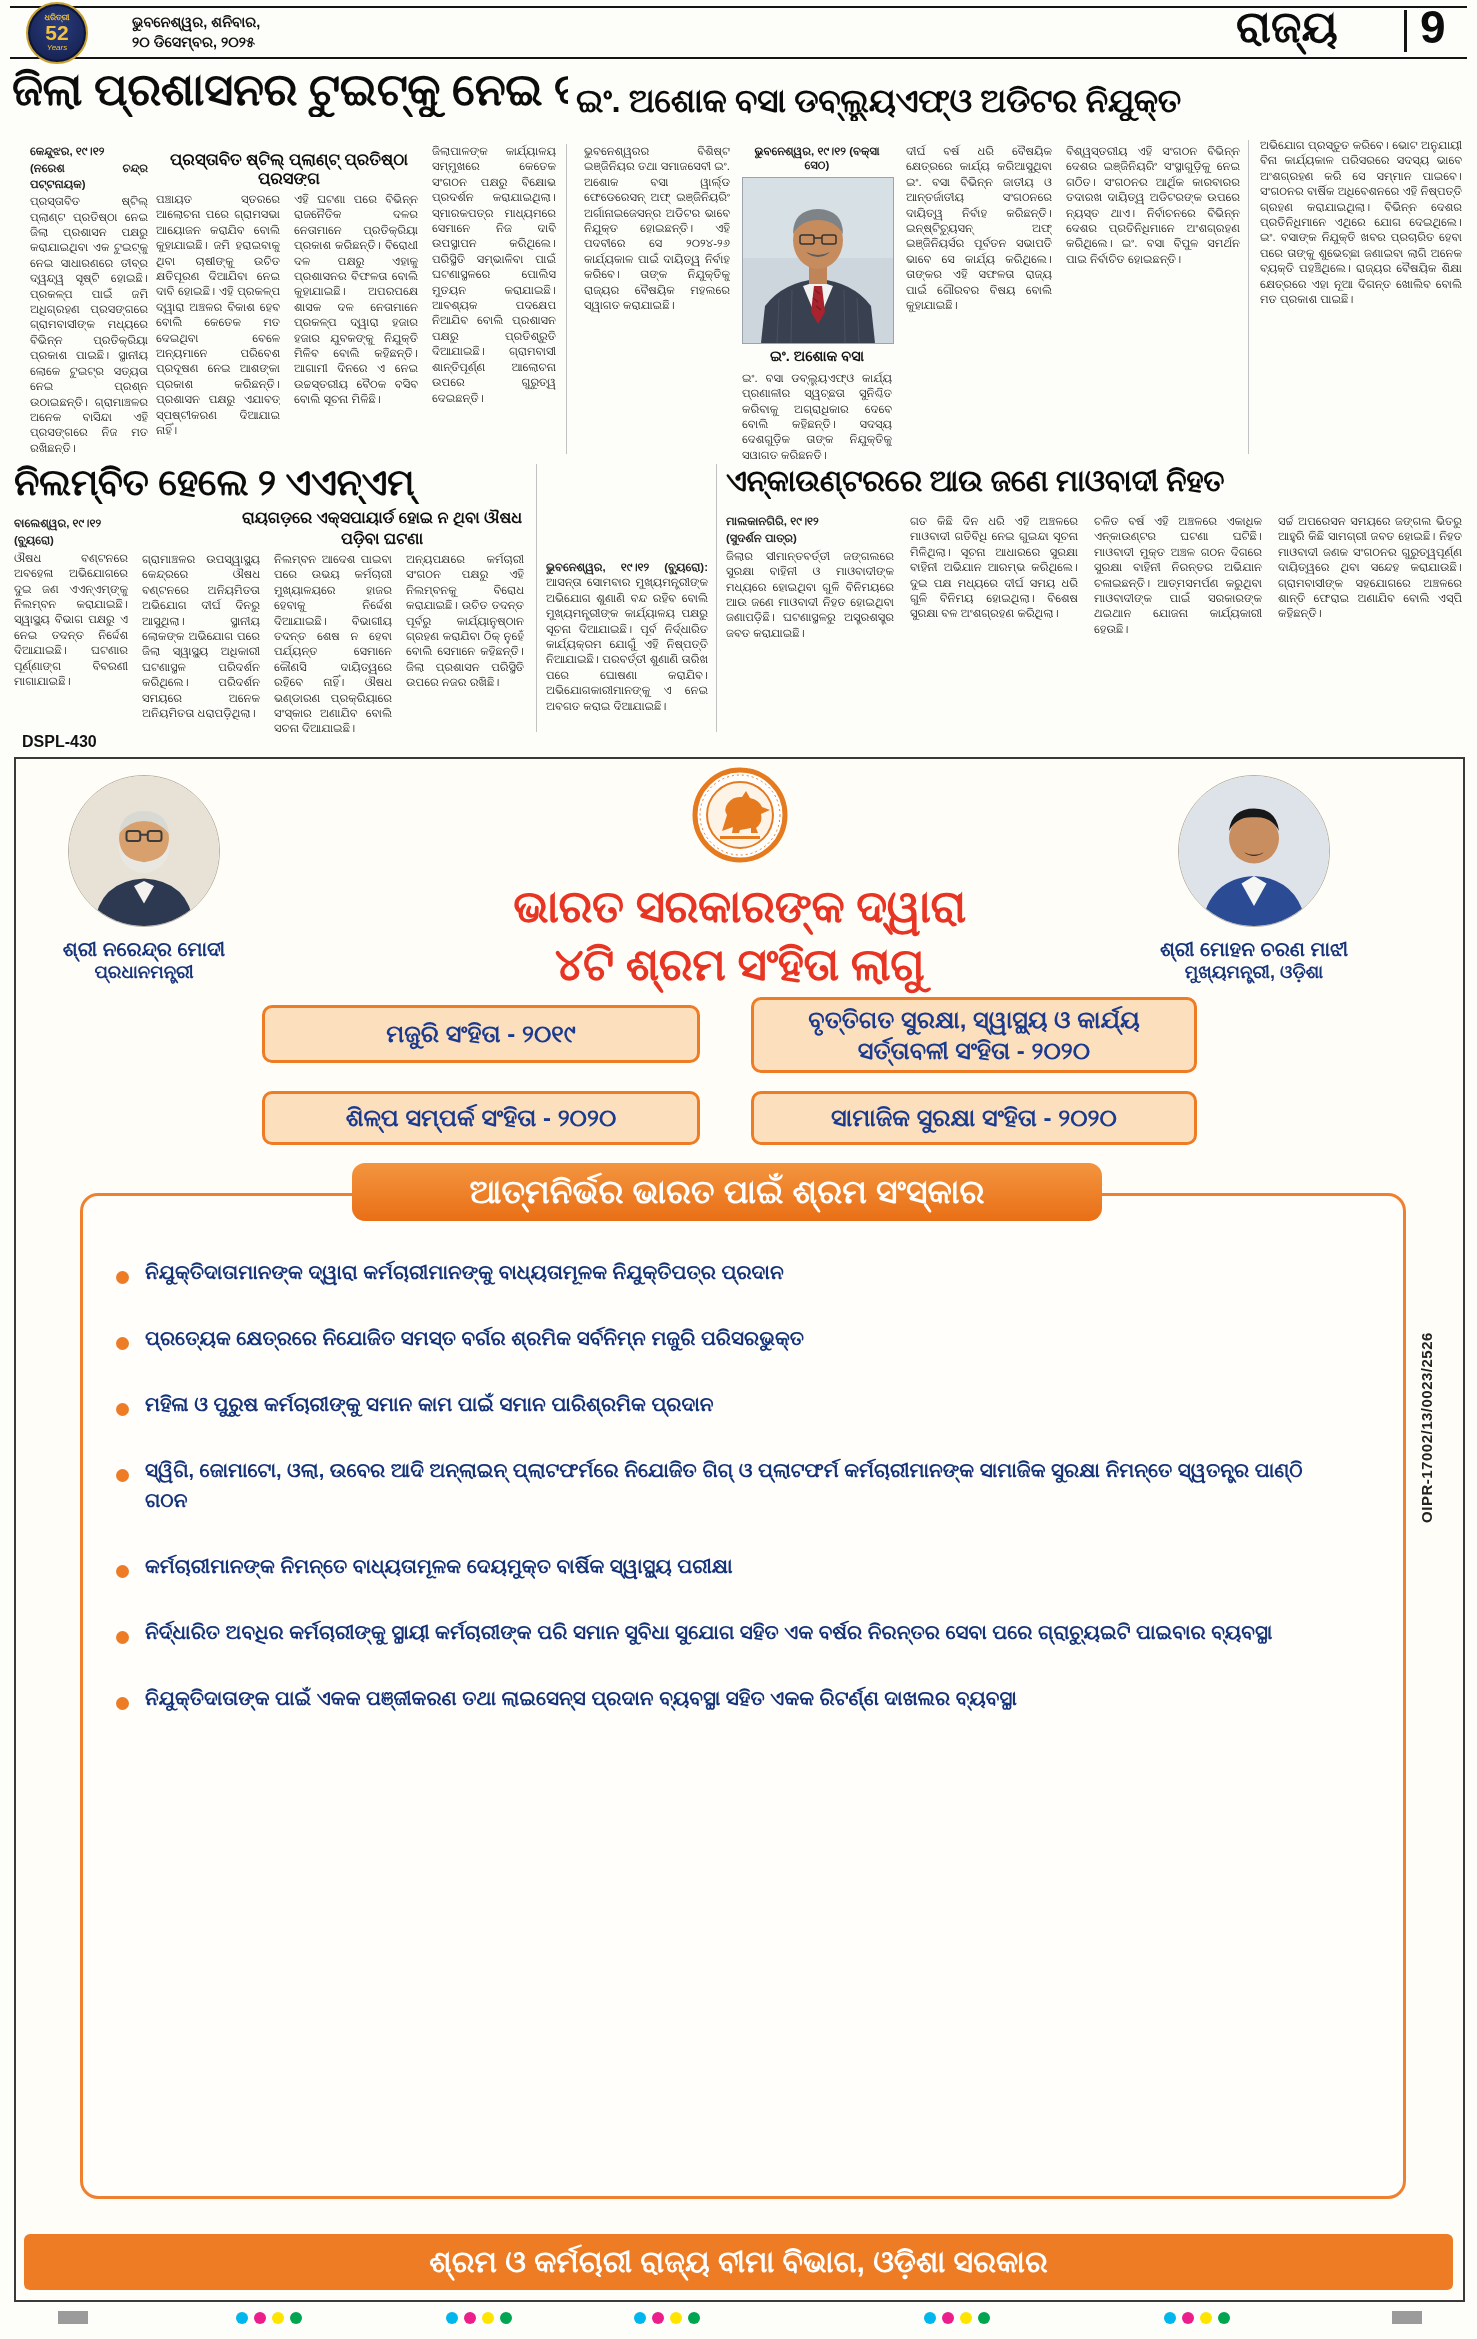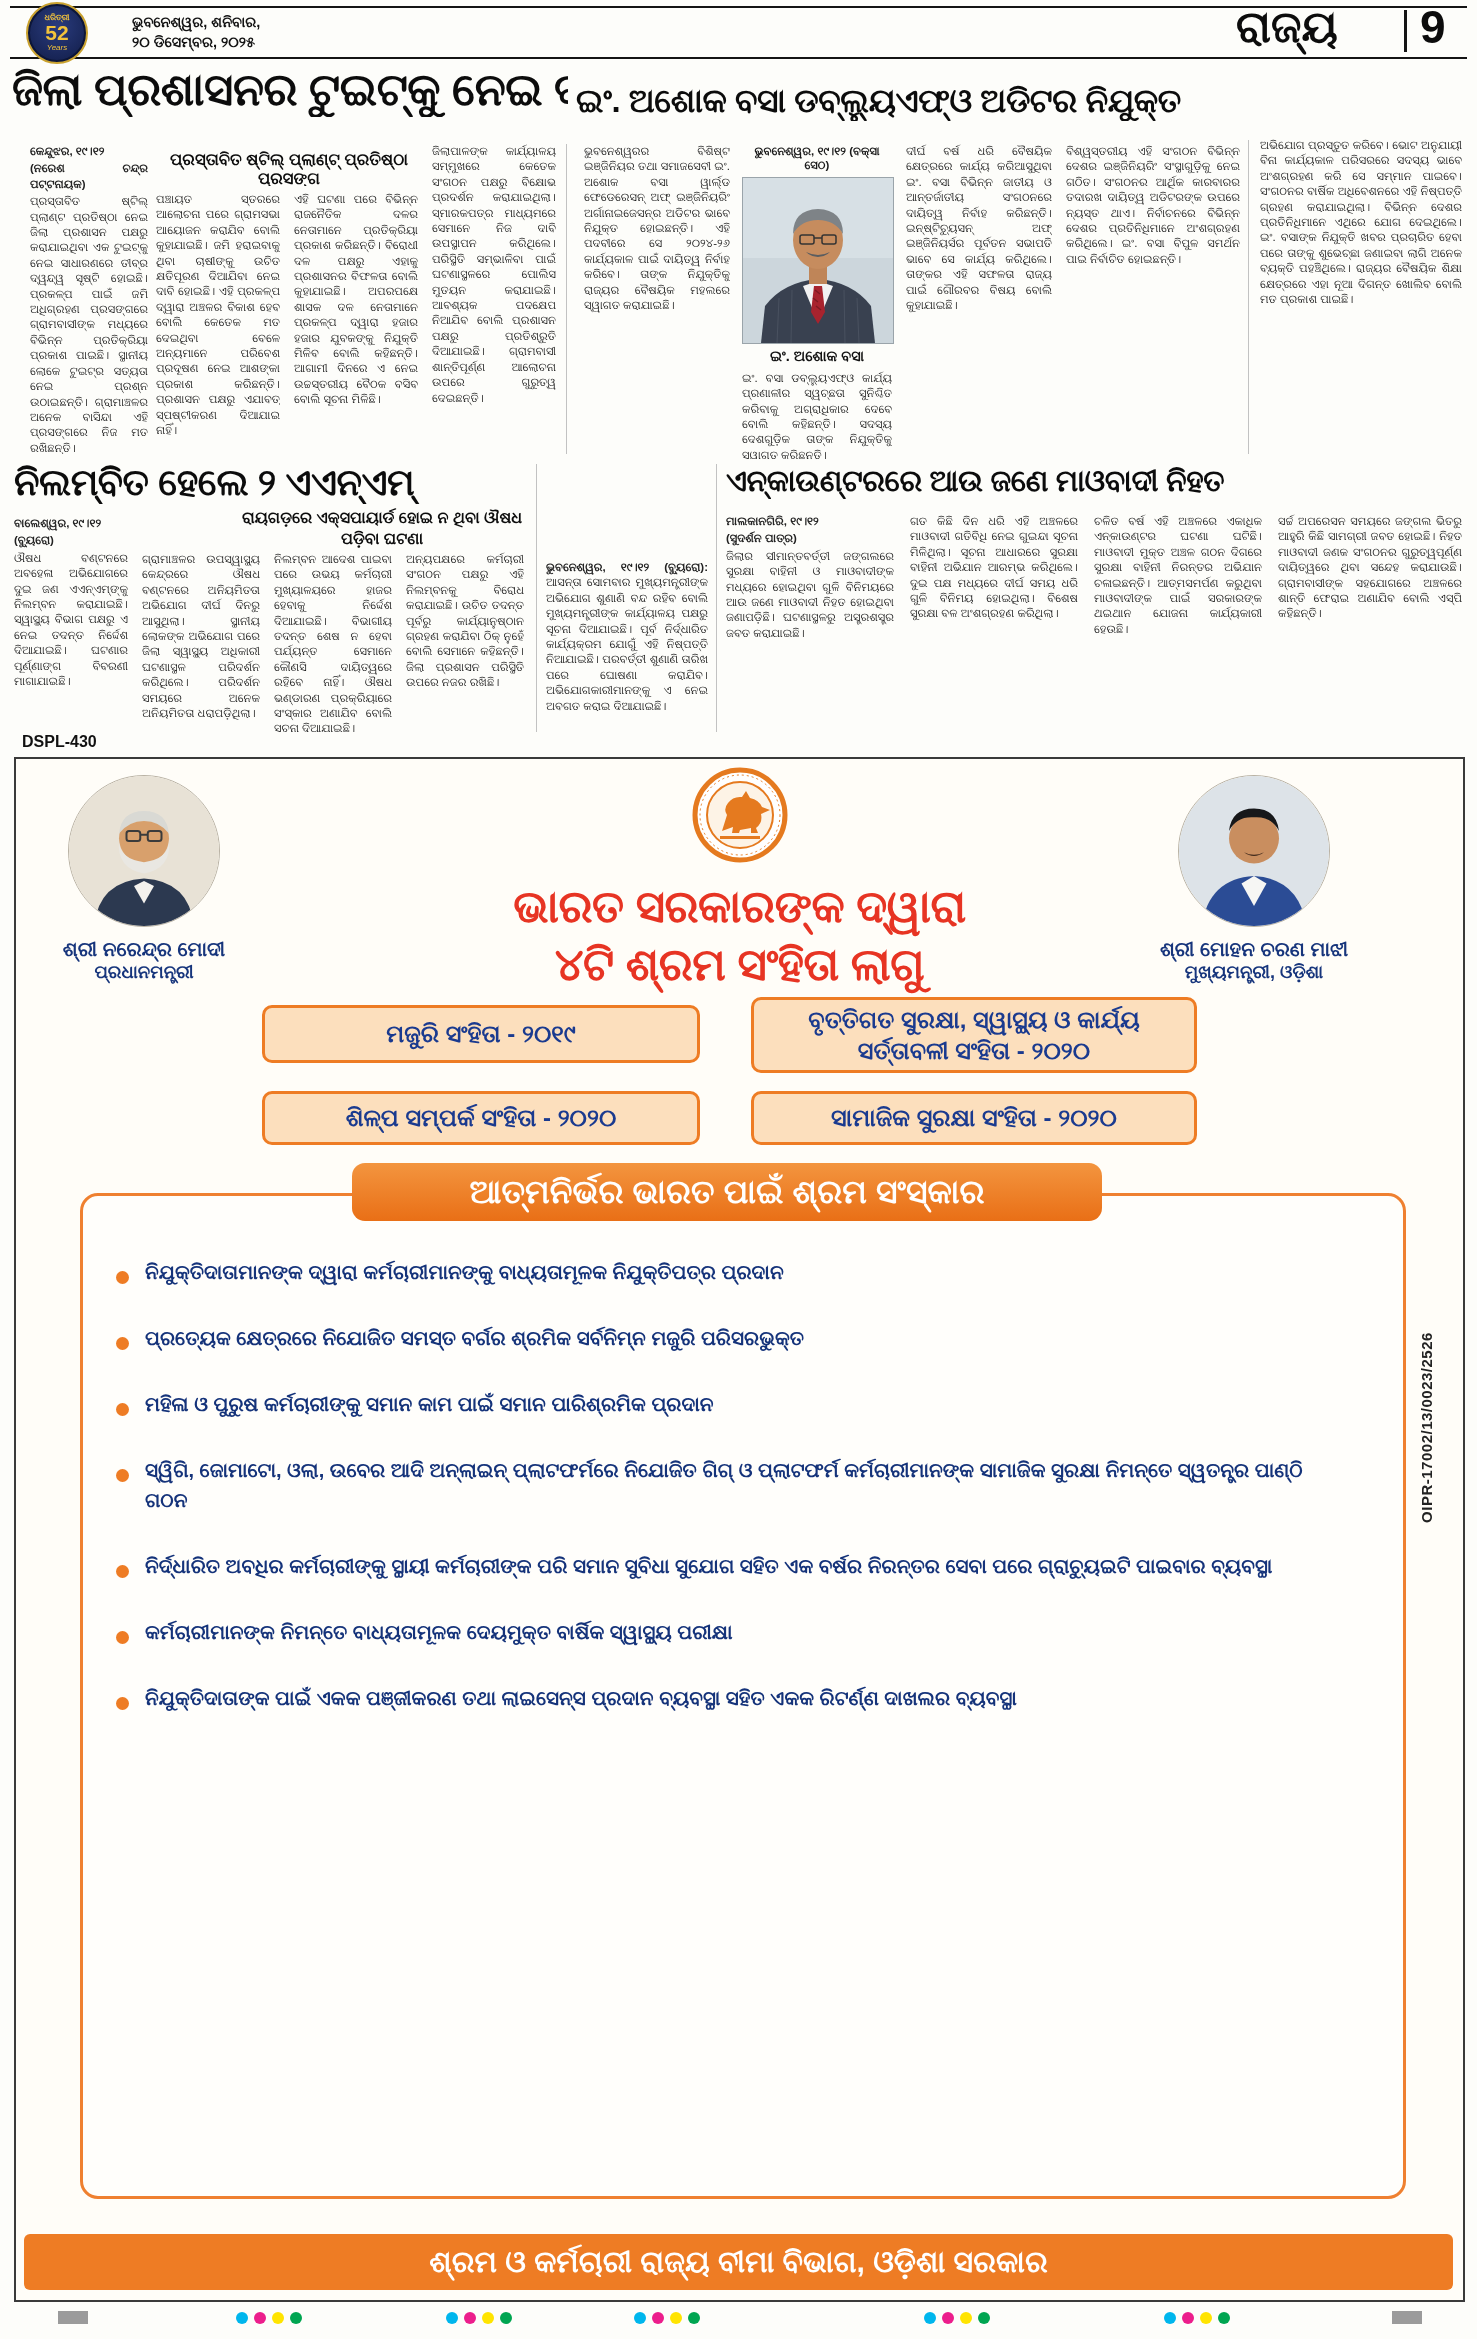--- a/index.html
+++ b/index.html
@@ -258,25 +258,25 @@
       <div class="bullet-item">
         <span class="bullet-dot"></span>
         <span class="bullet-text">ମହିଳା ଓ ପୁରୁଷ କର୍ମଚାରୀଙ୍କୁ ସମାନ କାମ ପାଇଁ ସମାନ ପାରିଶ୍ରମିକ ପ୍ରଦାନ</span>
       </div>
       <div class="bullet-item">
         <span class="bullet-dot"></span>
         <span class="bullet-text" style="max-width:1180px;">ସ୍ୱିଗି, ଜୋମାଟୋ, ଓଲା, ଉବେର ଆଦି ଅନ୍ଲାଇନ୍ ପ୍ଲାଟଫର୍ମରେ ନିଯୋଜିତ ଗିଗ୍ ଓ ପ୍ଲାଟଫର୍ମ କର୍ମଚାରୀମାନଙ୍କ ସାମାଜିକ ସୁରକ୍ଷା ନିମନ୍ତେ ସ୍ୱତନ୍ତ୍ର ପାଣ୍ଠି ଗଠନ</span>
       </div>
       <div class="bullet-item">
         <span class="bullet-dot"></span>
+        <span class="bullet-text">କର୍ମଚାରୀମାନଙ୍କ ନିମନ୍ତେ ବାଧ୍ୟତାମୂଳକ ଦେୟମୁକ୍ତ ବାର୍ଷିକ ସ୍ୱାସ୍ଥ୍ୟ ପରୀକ୍ଷା</span>
+      </div>
+      <div class="bullet-item">
+        <span class="bullet-dot"></span>
         <span class="bullet-text" style="max-width:1180px;">ନିର୍ଦ୍ଧାରିତ ଅବଧିର କର୍ମଚାରୀଙ୍କୁ ସ୍ଥାୟୀ କର୍ମଚାରୀଙ୍କ ପରି ସମାନ ସୁବିଧା ସୁଯୋଗ ସହିତ ଏକ ବର୍ଷର ନିରନ୍ତର ସେବା ପରେ ଗ୍ରାଚ୍ୟୁଇଟି ପାଇବାର ବ୍ୟବସ୍ଥା</span>
-      </div>
-      <div class="bullet-item">
-        <span class="bullet-dot"></span>
-        <span class="bullet-text">କର୍ମଚାରୀମାନଙ୍କ ନିମନ୍ତେ ବାଧ୍ୟତାମୂଳକ ଦେୟମୁକ୍ତ ବାର୍ଷିକ ସ୍ୱାସ୍ଥ୍ୟ ପରୀକ୍ଷା</span>
       </div>
       <div class="bullet-item">
         <span class="bullet-dot"></span>
         <span class="bullet-text" style="max-width:1180px;">ନିଯୁକ୍ତିଦାତାଙ୍କ ପାଇଁ ଏକକ ପଞ୍ଜୀକରଣ ତଥା ଲାଇସେନ୍ସ ପ୍ରଦାନ ବ୍ୟବସ୍ଥା ସହିତ ଏକକ ରିଟର୍ଣ୍ଣ ଦାଖଲର ବ୍ୟବସ୍ଥା</span>
       </div>
     </div>
 
     <div class="oipr">OIPR-17002/13/0023/2526</div>
 
     <div class="ad-footer-bar">ଶ୍ରମ ଓ କର୍ମଚାରୀ ରାଜ୍ୟ ବୀମା ବିଭାଗ, ଓଡ଼ିଶା ସରକାର</div>

